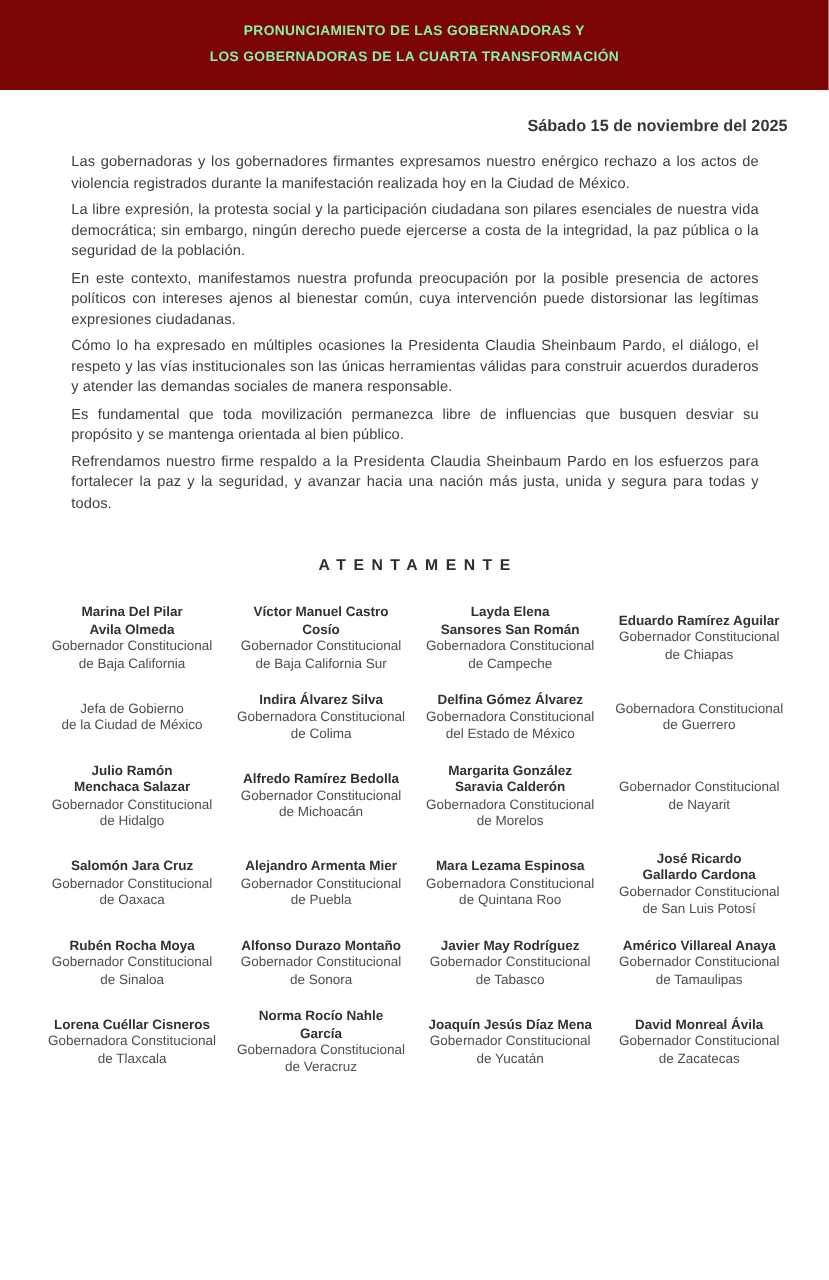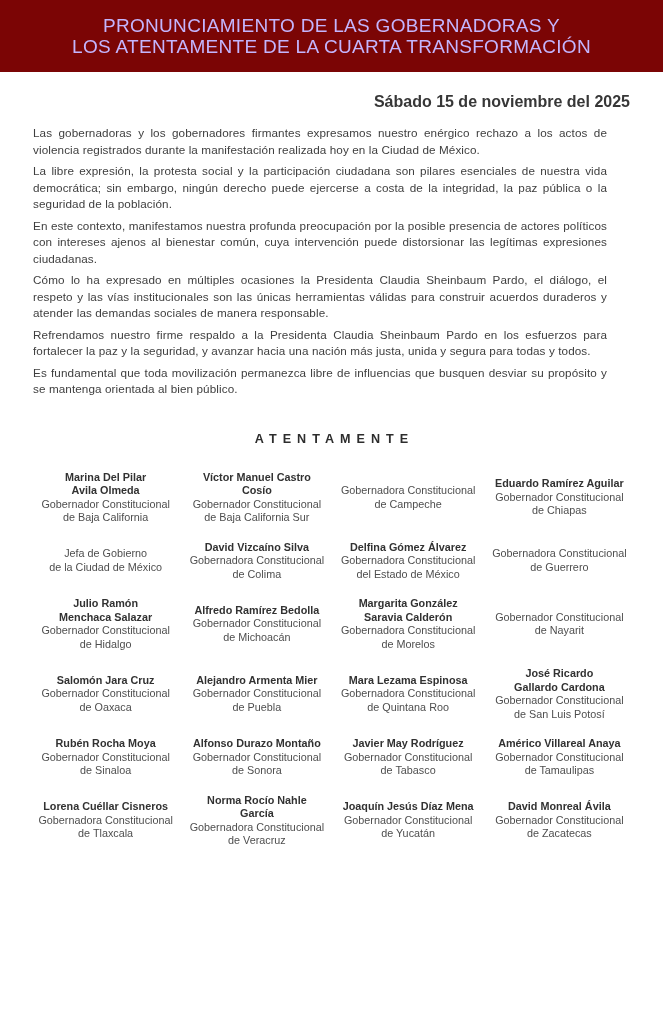--- a/index.html
+++ b/index.html
@@ -22,39 +22,39 @@
   
   .header-band {
     height: 72px;
     background: #7b0505;
     display: flex;
     flex-direction: column;
     align-items: center;
     justify-content: center;
   }
   .header-title {
-    color: #c4b5fd;
-    font-weight: normal;
-    font-size: 19px;
+    color: #86efac;
+    font-weight: bold;
+    font-size: 11px;
     line-height: 21px;
     letter-spacing: 0.3px;
     text-align: center;
   }
   
   .date-row {
     margin-top: 21px;
     padding-right: 33px;
     text-align: right;
     font-weight: bold;
-    font-size: 16px;
+    font-size: 13px;
     color: #373737;
   }
   
   .doc-body {
-    margin: 14px 56px 0 33px;
+    margin: 14px 56px 0 57px;
   }
   .doc-body p {
     margin: 0 0 5px 0;
     font-size: 11.7px;
     line-height: 16.5px;
     color: #3e3e3e;
     text-align: justify;
     letter-spacing: 0.1px;
   }
   
@@ -92,57 +92,58 @@
     color: #4e4e4e;
   }
 </style>
 </head>
 <body>
 
 <div class="page">
 
   <div class="header-band" style="background: rgb(123, 5, 5);">
     <div class="header-title">PRONUNCIAMIENTO DE LAS GOBERNADORAS Y</div>
-    <div class="header-title">LOS ATENTAMENTE DE LA CUARTA TRANSFORMACIÓN</div>
+    <div class="header-title">LOS GOBERNADORAS DE LA CUARTA TRANSFORMACIÓN</div>
   </div>
 
   <div class="date-row">Sábado 15 de noviembre del 2025</div>
 
   <div class="doc-body">
       <p>Las gobernadoras y los gobernadores firmantes expresamos nuestro enérgico rechazo a los actos de violencia registrados durante la manifestación realizada hoy en la Ciudad de México.</p>
       <p>La libre expresión, la protesta social y la participación ciudadana son pilares esenciales de nuestra vida democrática; sin embargo, ningún derecho puede ejercerse a costa de la integridad, la paz pública o la seguridad de la población.</p>
       <p>En este contexto, manifestamos nuestra profunda preocupación por la posible presencia de actores políticos con intereses ajenos al bienestar común, cuya intervención puede distorsionar las legítimas expresiones ciudadanas.</p>
       <p>Cómo lo ha expresado en múltiples ocasiones la Presidenta Claudia Sheinbaum Pardo, el diálogo, el respeto y las vías institucionales son las únicas herramientas válidas para construir acuerdos duraderos y atender las demandas sociales de manera responsable.</p>
+      <p>Es fundamental que toda movilización permanezca libre de influencias que busquen desviar su propósito y se mantenga orientada al bien público.</p>
       <p>Refrendamos nuestro firme respaldo a la Presidenta Claudia Sheinbaum Pardo  en los esfuerzos para fortalecer la paz y la seguridad, y avanzar hacia una nación más justa, unida y segura para todas y todos.</p>
-      <p>Es fundamental que toda movilización permanezca libre de influencias que busquen desviar su propósito y se mantenga orientada al bien público.</p>
     </div>
 
   <div class="closing">ATENTAMENTE</div>
 
   <div class="sig-grid">
       <div class="sig-cell">
         <div class="sig-name">Marina Del Pilar<br>Avila Olmeda</div>
         <div class="sig-title">Gobernador Constitucional<br>de Baja California</div>
       </div>
       <div class="sig-cell">
         <div class="sig-name">Víctor Manuel Castro Cosío</div>
         <div class="sig-title">Gobernador Constitucional<br>de Baja California Sur</div>
       </div>
       <div class="sig-cell">
+        <div class="sig-name">Layda Elena<br>Sansores San Román</div>
         <div class="sig-title">Gobernadora Constitucional<br>de Campeche</div>
       </div>
       <div class="sig-cell">
         <div class="sig-name">Eduardo Ramírez Aguilar</div>
         <div class="sig-title">Gobernador Constitucional<br>de Chiapas</div>
       </div>
       <div class="sig-cell">
         <div class="sig-title">Jefa de Gobierno<br>de la Ciudad de México</div>
       </div>
       <div class="sig-cell">
-        <div class="sig-name">David Vizcaíno Silva</div>
+        <div class="sig-name">Indira Álvarez Silva</div>
         <div class="sig-title">Gobernadora Constitucional<br>de Colima</div>
       </div>
       <div class="sig-cell">
         <div class="sig-name">Delfina Gómez Álvarez</div>
         <div class="sig-title">Gobernadora Constitucional<br>del Estado de México</div>
       </div>
       <div class="sig-cell">
         <div class="sig-title">Gobernadora Constitucional<br>de Guerrero</div>
       </div>
       <div class="sig-cell">

